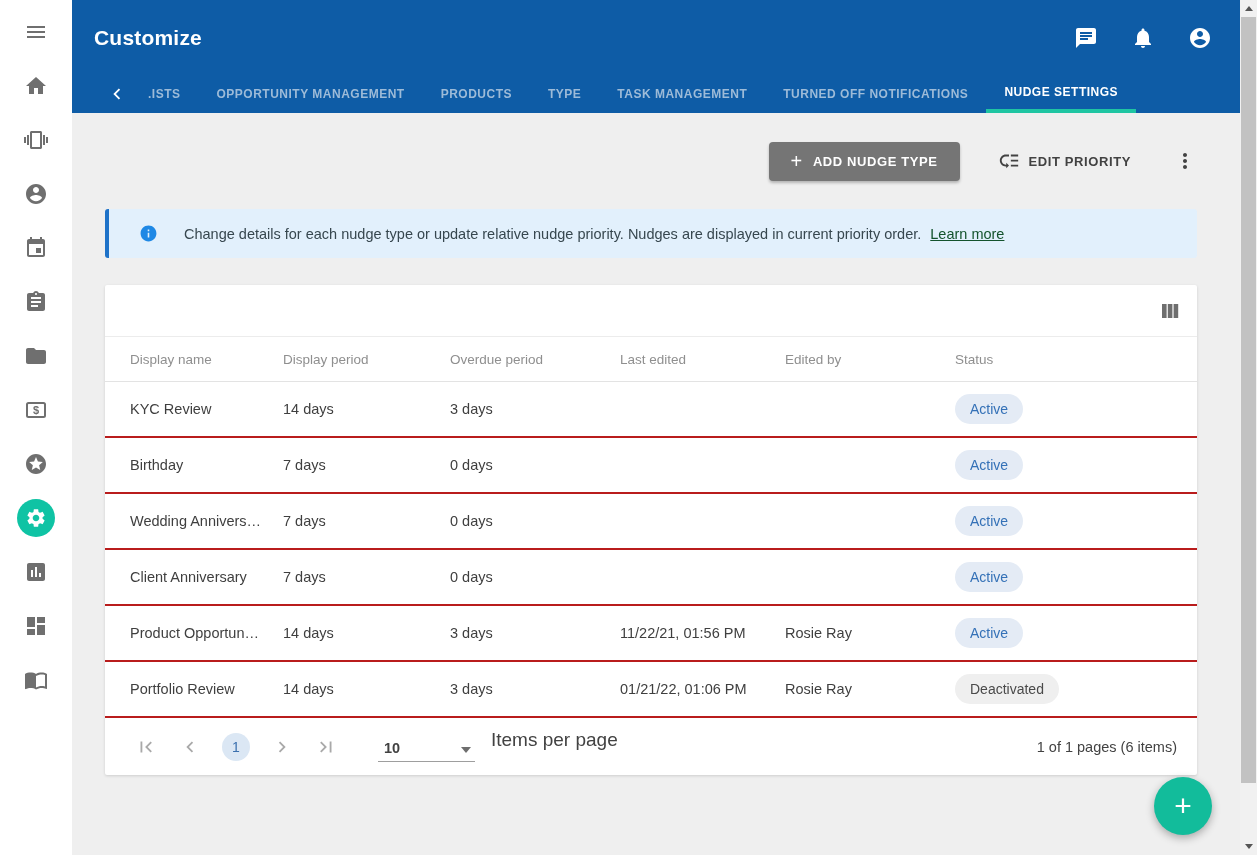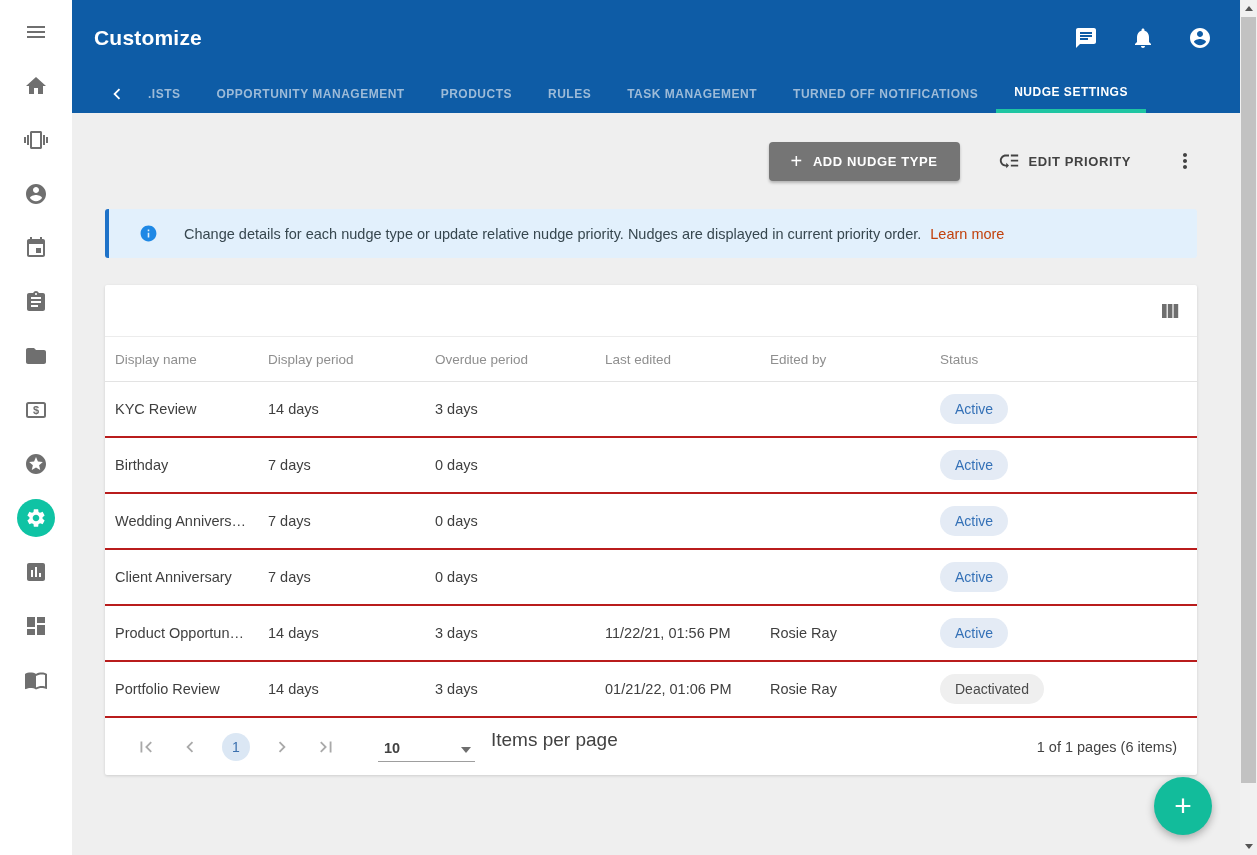--- a/index.html
+++ b/index.html
@@ -53,30 +53,30 @@
   .btn-flat svg { width:22px; height:22px; fill:#424242; }
   .kebab { width:24px; height:24px; cursor:pointer; margin-left:4px; }
   .kebab svg { width:24px; height:24px; fill:#424242; }
 
   
   .banner { margin-top:28px; background:#E2F0FC; border-left:4px solid #1E72C8; border-radius:3px;
     height:49px; display:flex; align-items:center; padding:0 16px 0 30px; }
   .banner .info-icon { width:19px; height:19px; margin-right:26px; flex:none; }
   .banner .info-icon svg { width:19px; height:19px; fill:#1E88E5; }
   .banner-text { font-size:14.5px; color:#37474F; }
-  .banner-link { color:#c2410c; cursor:pointer; margin-left:5px; }
+  .banner-link { color:#14532d; text-decoration:underline; cursor:pointer; margin-left:5px; }
 
   
   .card { margin-top:27px; background:#fff; border-radius:2px; box-shadow:0 1px 3px rgba(0,0,0,.14); }
   .card-toolbar { height:51px; display:flex; align-items:center; justify-content:flex-end; padding-right:15px; }
   .columns-icon { width:24px; height:24px; cursor:pointer; }
   .columns-icon svg { width:24px; height:24px; fill:#6E6E6E; }
 
   .trow { display:grid; grid-template-columns:153px 167px 170px 165px 170px 1fr;
-    padding-left:10px; align-items:center; }
+    padding-left:25px; align-items:center; }
   .thead { height:46px; border-top:1px solid #ECECEC; border-bottom:1px solid #E3E3E3;
     font-size:13.5px; color:#8F8F8F; }
   .tdata { height:56px; border-bottom:2px solid #b91c1c; font-size:14.5px; color:#3F3F3F; cursor:pointer; }
   .cell { padding-right:14px; white-space:nowrap; overflow:hidden; }
   .pill { display:inline-block; background:#E4EBF5; color:#3471B7; font-size:14px;
     padding:7px 15px; border-radius:17px; }
   .pill.pill-gray { background:#EFEFEF; color:#4A4A4A; }
 
   
   .pager { height:57px; display:flex; align-items:center; padding:0 20px 0 29px; }
@@ -195,21 +195,21 @@
   </div>
   <div class="tabbar">
     <span class="back-btn">
       <svg viewBox="0 0 24 24">
           <path d="M15.41 7.41 14 6l-6 6 6 6 1.41-1.41L10.83 12z"></path>
         </svg>
     </span>
     <div class="tab">.ISTS</div>
     <div class="tab">OPPORTUNITY MANAGEMENT</div>
     <div class="tab">PRODUCTS</div>
-    <div class="tab">RULES</div>
+    <div class="tab">TYPE</div>
     <div class="tab">TASK MANAGEMENT</div>
     <div class="tab">TURNED OFF NOTIFICATIONS</div>
     <div class="tab active">NUDGE SETTINGS</div>
   </div>
 </header>
 
 <main class="content">
 
   <div class="action-row">
     <button class="btn-primary">

